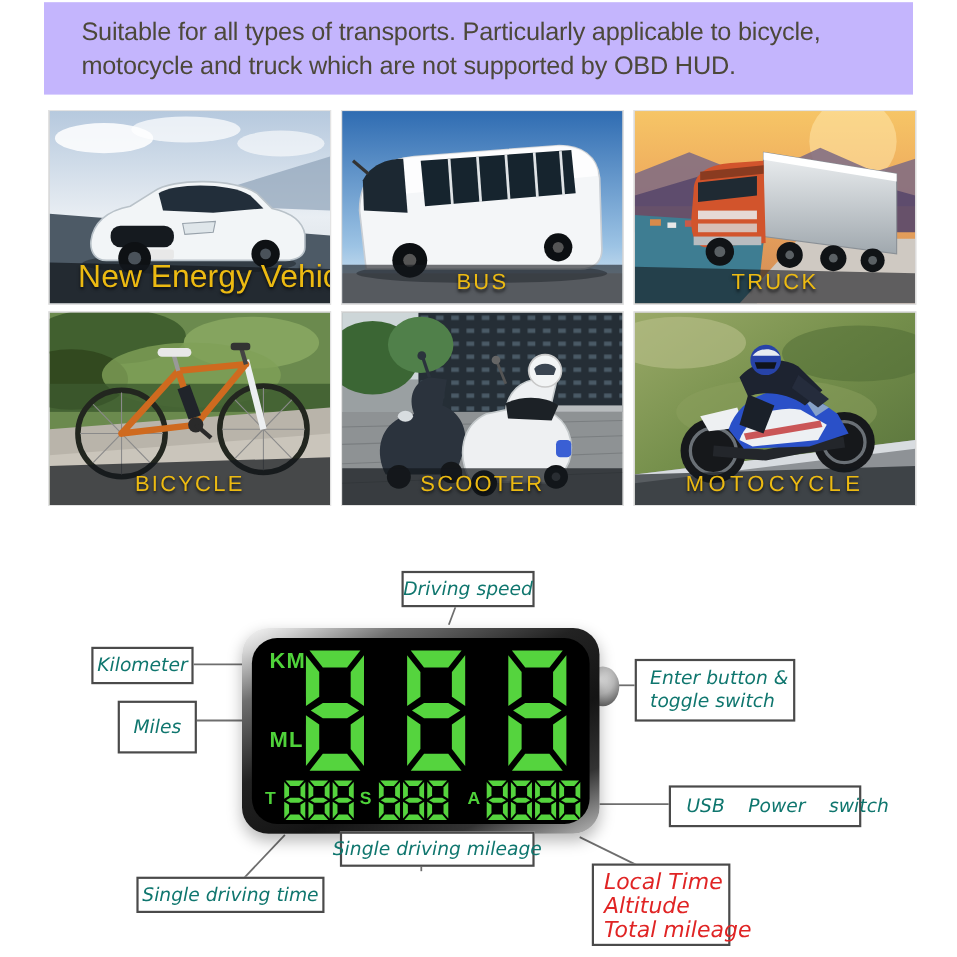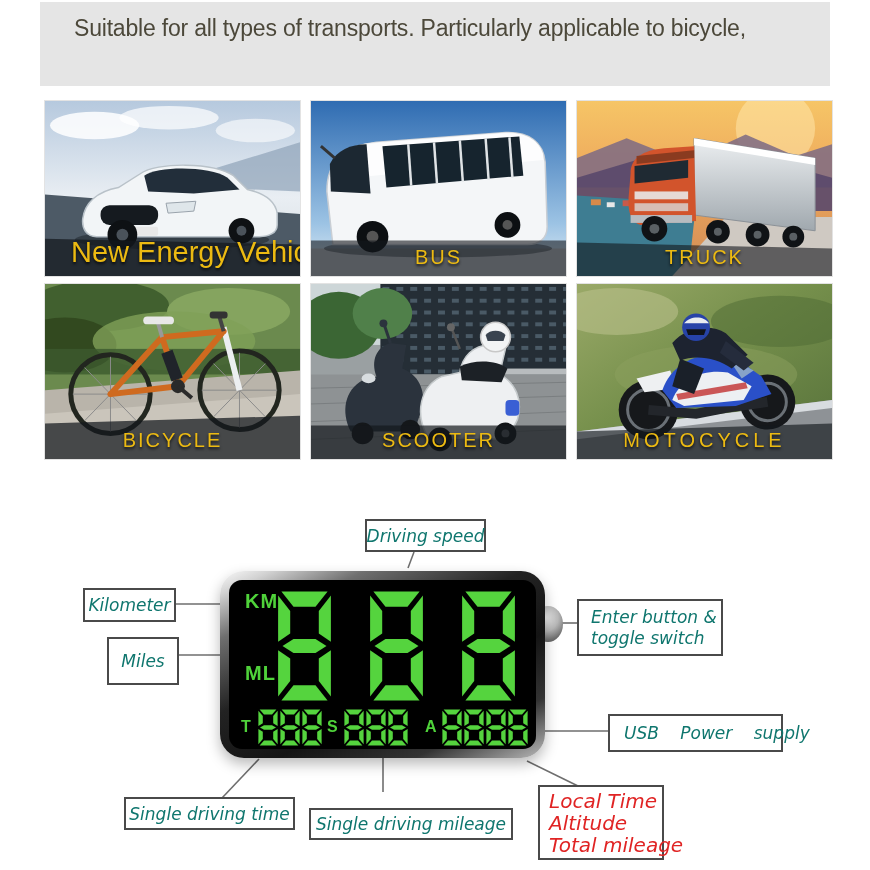--- a/index.html
+++ b/index.html
@@ -1,21 +1,21 @@
 <!DOCTYPE html>
 <html><head>
 <meta charset="utf-8">
 <style>
   html,body{margin:0;padding:0}
   body{width:870px;height:870px;position:relative;background:#ffffff;
        font-family:"Liberation Sans",sans-serif;overflow:hidden}
 
   
   #banner{position:absolute;left:40px;top:2px;width:790px;height:84px;
-          background:#e5e5e5;box-sizing:border-box;padding:11px 0 0 34px;
+          background:#c4b5fd;box-sizing:border-box;padding:11px 0 0 34px;
           color:#4c483a;font-size:23px;line-height:31px;letter-spacing:-.2px}
 
   
   #gallery{position:absolute;left:44px;top:100px;display:grid;
            grid-template-columns:repeat(3,257px);grid-auto-rows:177px;gap:6px 9px}
   .tile{position:relative;overflow:hidden;background:#ccc;border:1px solid #e3e3e3;box-sizing:border-box}
   .tile svg.art{position:absolute;inset:0;width:100%;height:100%;display:block}
   .tile-label{position:absolute;left:0;bottom:7px;width:100%;text-align:center;
               color:#ecba12;font-size:20px;letter-spacing:2px;
               text-shadow:0 2px 3px rgba(0,0,0,.75);white-space:nowrap}
@@ -26,21 +26,21 @@
   #lines{position:absolute;left:0;top:0;width:870px;height:870px;z-index:0;pointer-events:none}
   #lines path{stroke:#6e6e6e;stroke-width:1.6;fill:none}
 
   #knob{position:absolute;left:533px;top:606px;width:30px;height:36px;border-radius:50%;z-index:1;
         background:radial-gradient(circle at 38% 32%,#f2f2f2,#b8b8b8 45%,#707070 75%,#474747)}
 
   #device{position:absolute;left:220px;top:571px;width:325px;height:187px;border-radius:24px;z-index:2;
           background:linear-gradient(155deg,#fbfbfb 0%,#d2d2d2 7%,#6f6f6f 20%,#222 42%,#141414 63%,#333 82%,#b9b9b9 100%);
           box-shadow:0 6px 14px rgba(0,0,0,.28)}
   #screen{position:absolute;left:9px;top:9px;right:9px;bottom:9px;background:#000;
-          border-radius:13px;overflow:hidden}
+          border-radius:23px;overflow:hidden}
   .unit{position:absolute;left:16px;color:#4fd23a;font-weight:bold;font-size:20px;letter-spacing:1px}
   #unit-km{top:10px}
   #unit-ml{top:82px}
   .speed-digits{position:absolute;left:48px;top:10px;display:flex;gap:37px}
   .speed-digits svg{width:55px;height:112px}
   [data-digits] svg polygon{fill:#55d43e}
   .seg-group{position:absolute;top:128px;height:38px;display:flex;gap:4px;align-items:center}
   #grp-t{left:12px}#grp-s{left:98px}#grp-a{left:196px}
   .seg-letter{color:#4fd23a;font-weight:bold;font-size:16px;width:13px}
   .mini-digits{display:flex;gap:2px}
@@ -52,30 +52,31 @@
            font-family:"DejaVu Sans",sans-serif;font-style:italic;font-size:17px;color:#0f766e;
            white-space:nowrap}
   #co-speed{left:365px;top:519px;width:121px;height:33px}
   #co-km{left:83px;top:588px;width:93px;height:34px}
   #co-miles{left:107px;top:637px;width:72px;height:48px}
   #co-enter{left:577px;top:599px;width:146px;height:57px;flex-direction:column;
             align-items:flex-start;justify-content:center;padding-left:12px;line-height:21px}
   #co-usb{left:608px;top:714px;width:175px;height:38px;justify-content:flex-start;
           padding-left:14px;word-spacing:16px}
   #co-time{left:124px;top:797px;width:171px;height:33px}
-  #co-mileage{left:309px;top:808px;width:204px;height:32px}
+  #co-mileage{left:309px;top:756px;width:177px;height:32px}
   #co-info{left:538px;top:785px;width:126px;height:75px;flex-direction:column;align-items:flex-start;
            justify-content:center;padding-left:9px;line-height:22px;
            color:#e02424;font-weight:normal;font-size:20px}
 </style>
 </head>
 <body>
 
 <div id="banner">
   <div>Suitable for all types of  transports. Particularly applicable to bicycle,</div>
+  <div>motocycle and truck which are not supported by OBD HUD.</div>
 </div>
 
 <div id="gallery">
 
   <div class="tile">
     <svg class="art" viewBox="0 0 257 178" preserveAspectRatio="none">
       <defs>
           <linearGradient id="sky1" x1="0" y1="0" x2="0" y2="1">
         <stop offset="0" stop-color="#b6c9de"></stop>
             <stop offset=".55" stop-color="#e9eef3"></stop>
@@ -451,20 +452,20 @@
   </div>
 </div>
 
 <div class="callout" id="co-speed">Driving speed</div>
 <div class="callout" id="co-km">Kilometer</div>
 <div class="callout" id="co-miles">Miles</div>
 <div class="callout" id="co-enter">
   <div>Enter button &amp;</div>
   <div>toggle switch</div>
 </div>
-<div class="callout" id="co-usb">USB Power supply</div>
+<div class="callout" id="co-usb">USB Power switch</div>
 <div class="callout" id="co-time">Single driving time</div>
 <div class="callout" id="co-mileage">Single driving mileage</div>
 <div class="callout" id="co-info">
   <div>Local Time</div>
   <div>Altitude</div>
   <div>Total mileage</div>
 </div>
 
 </body></html>

